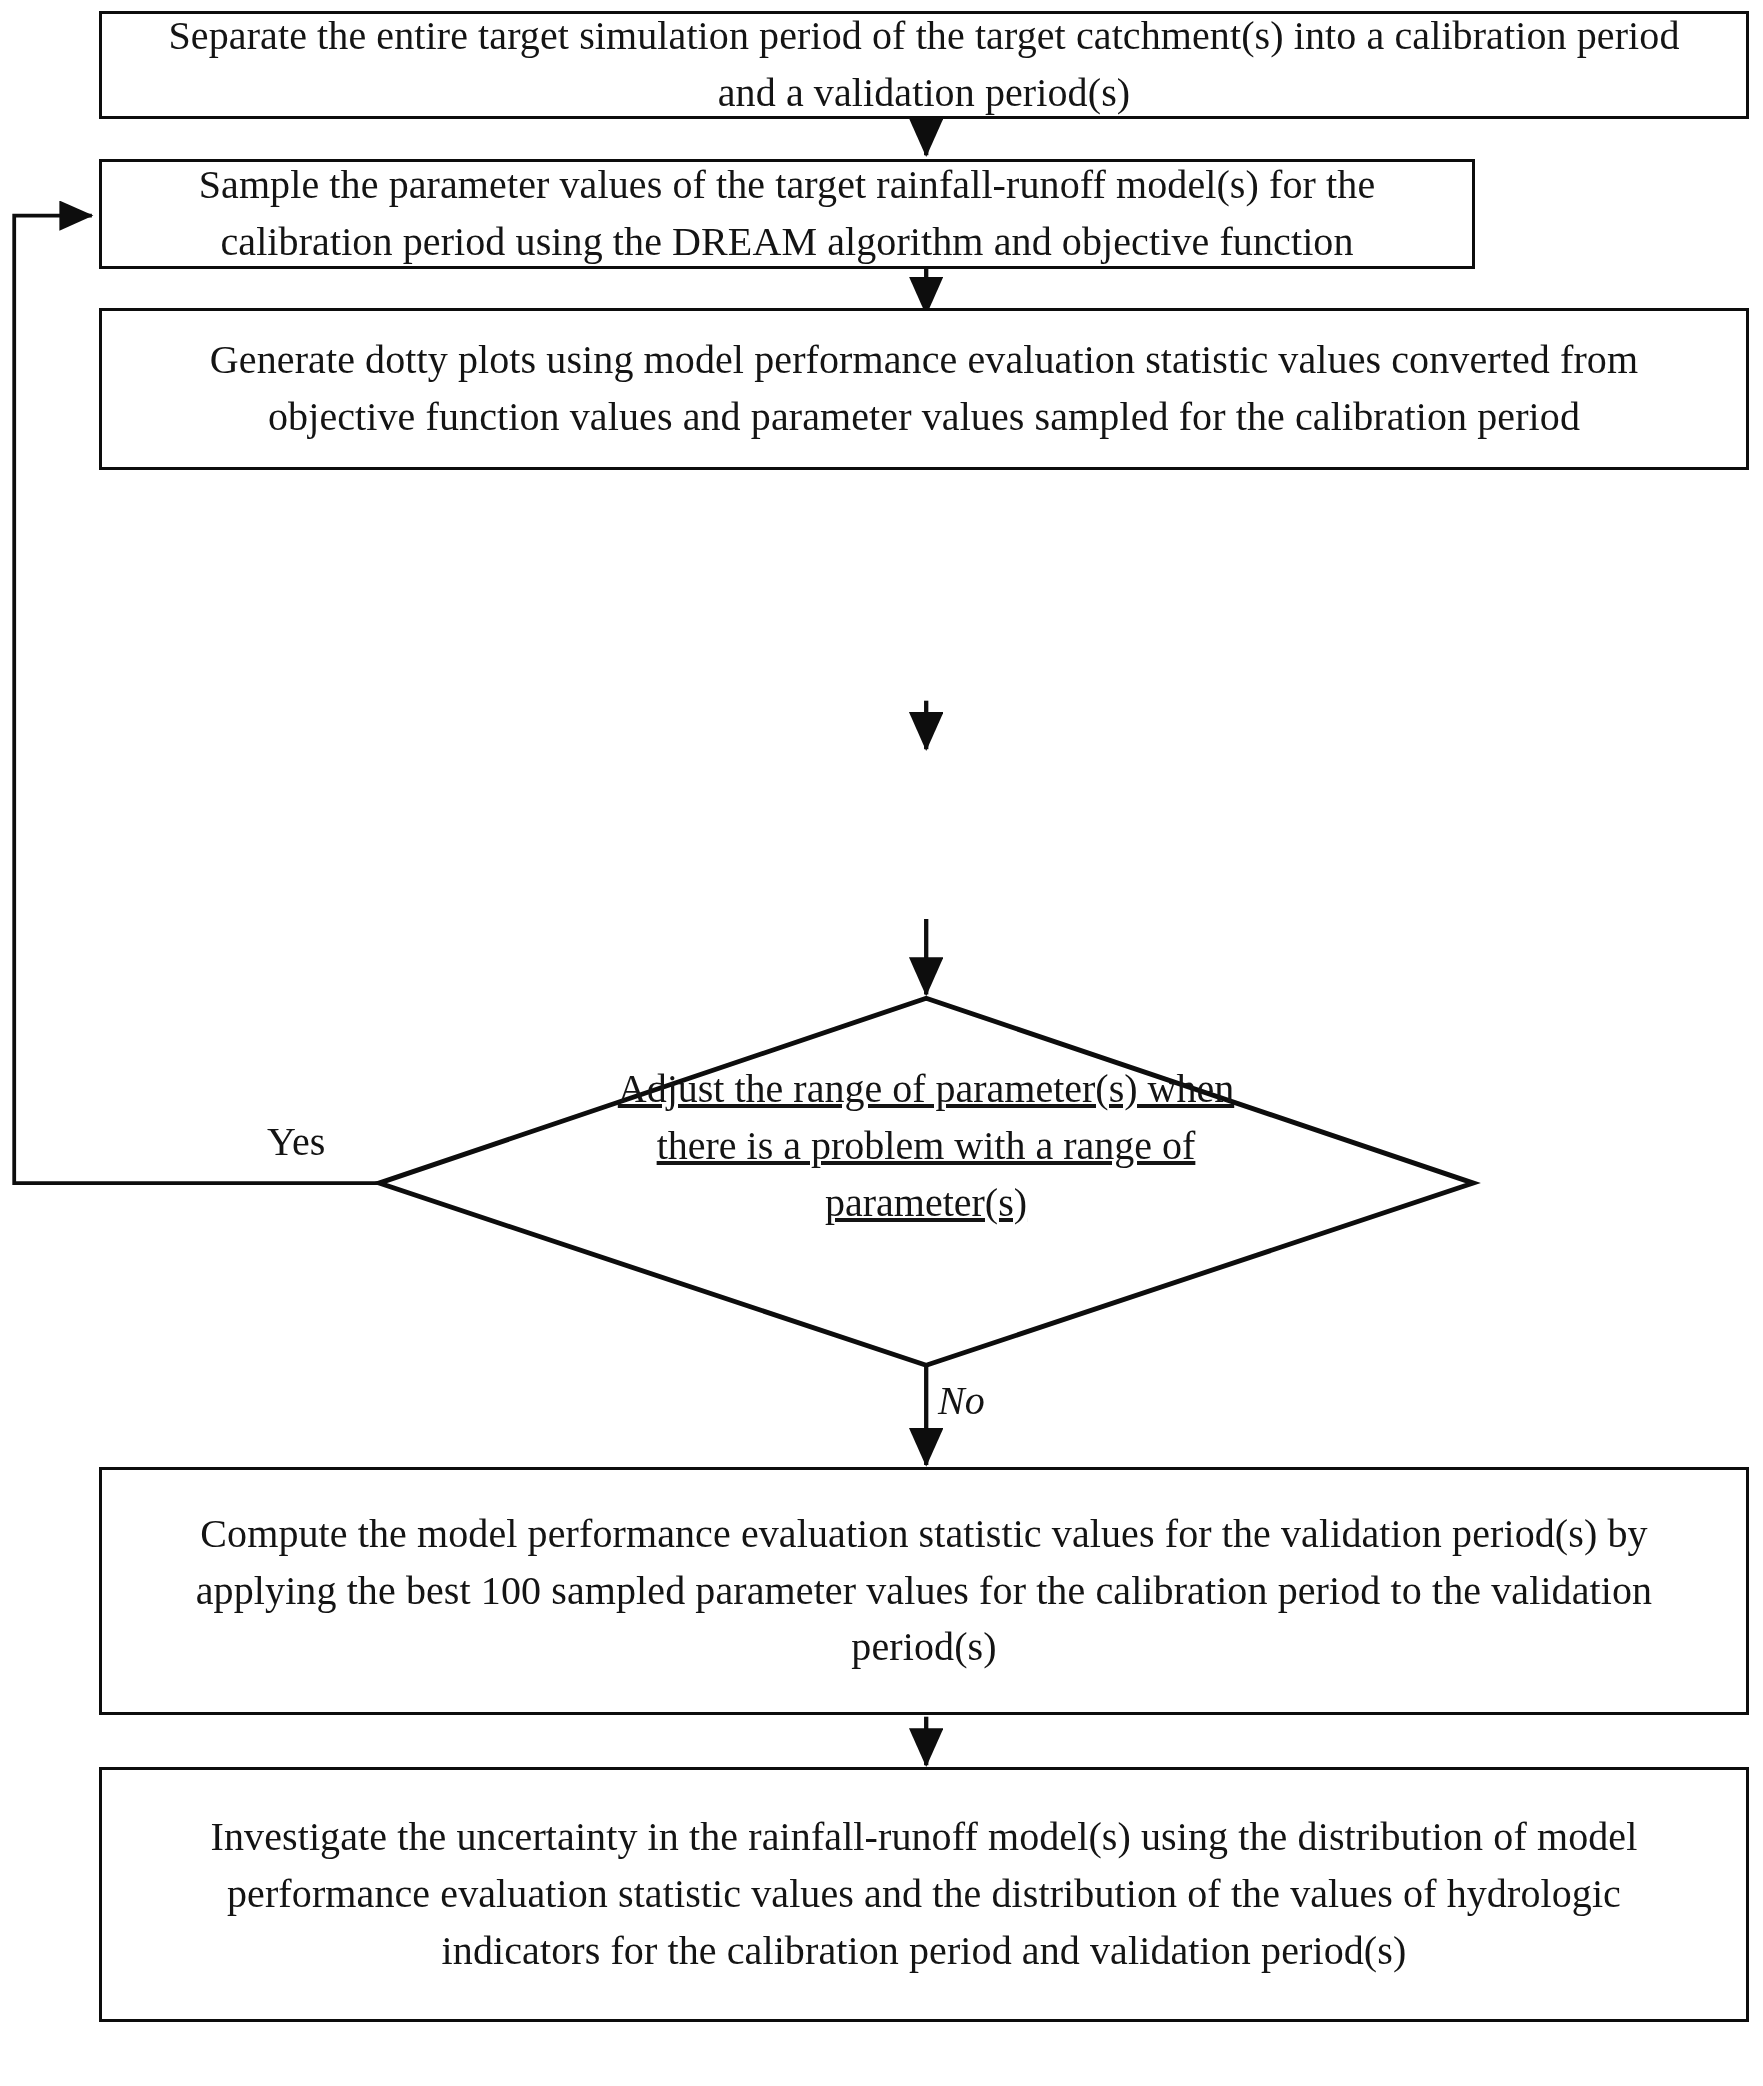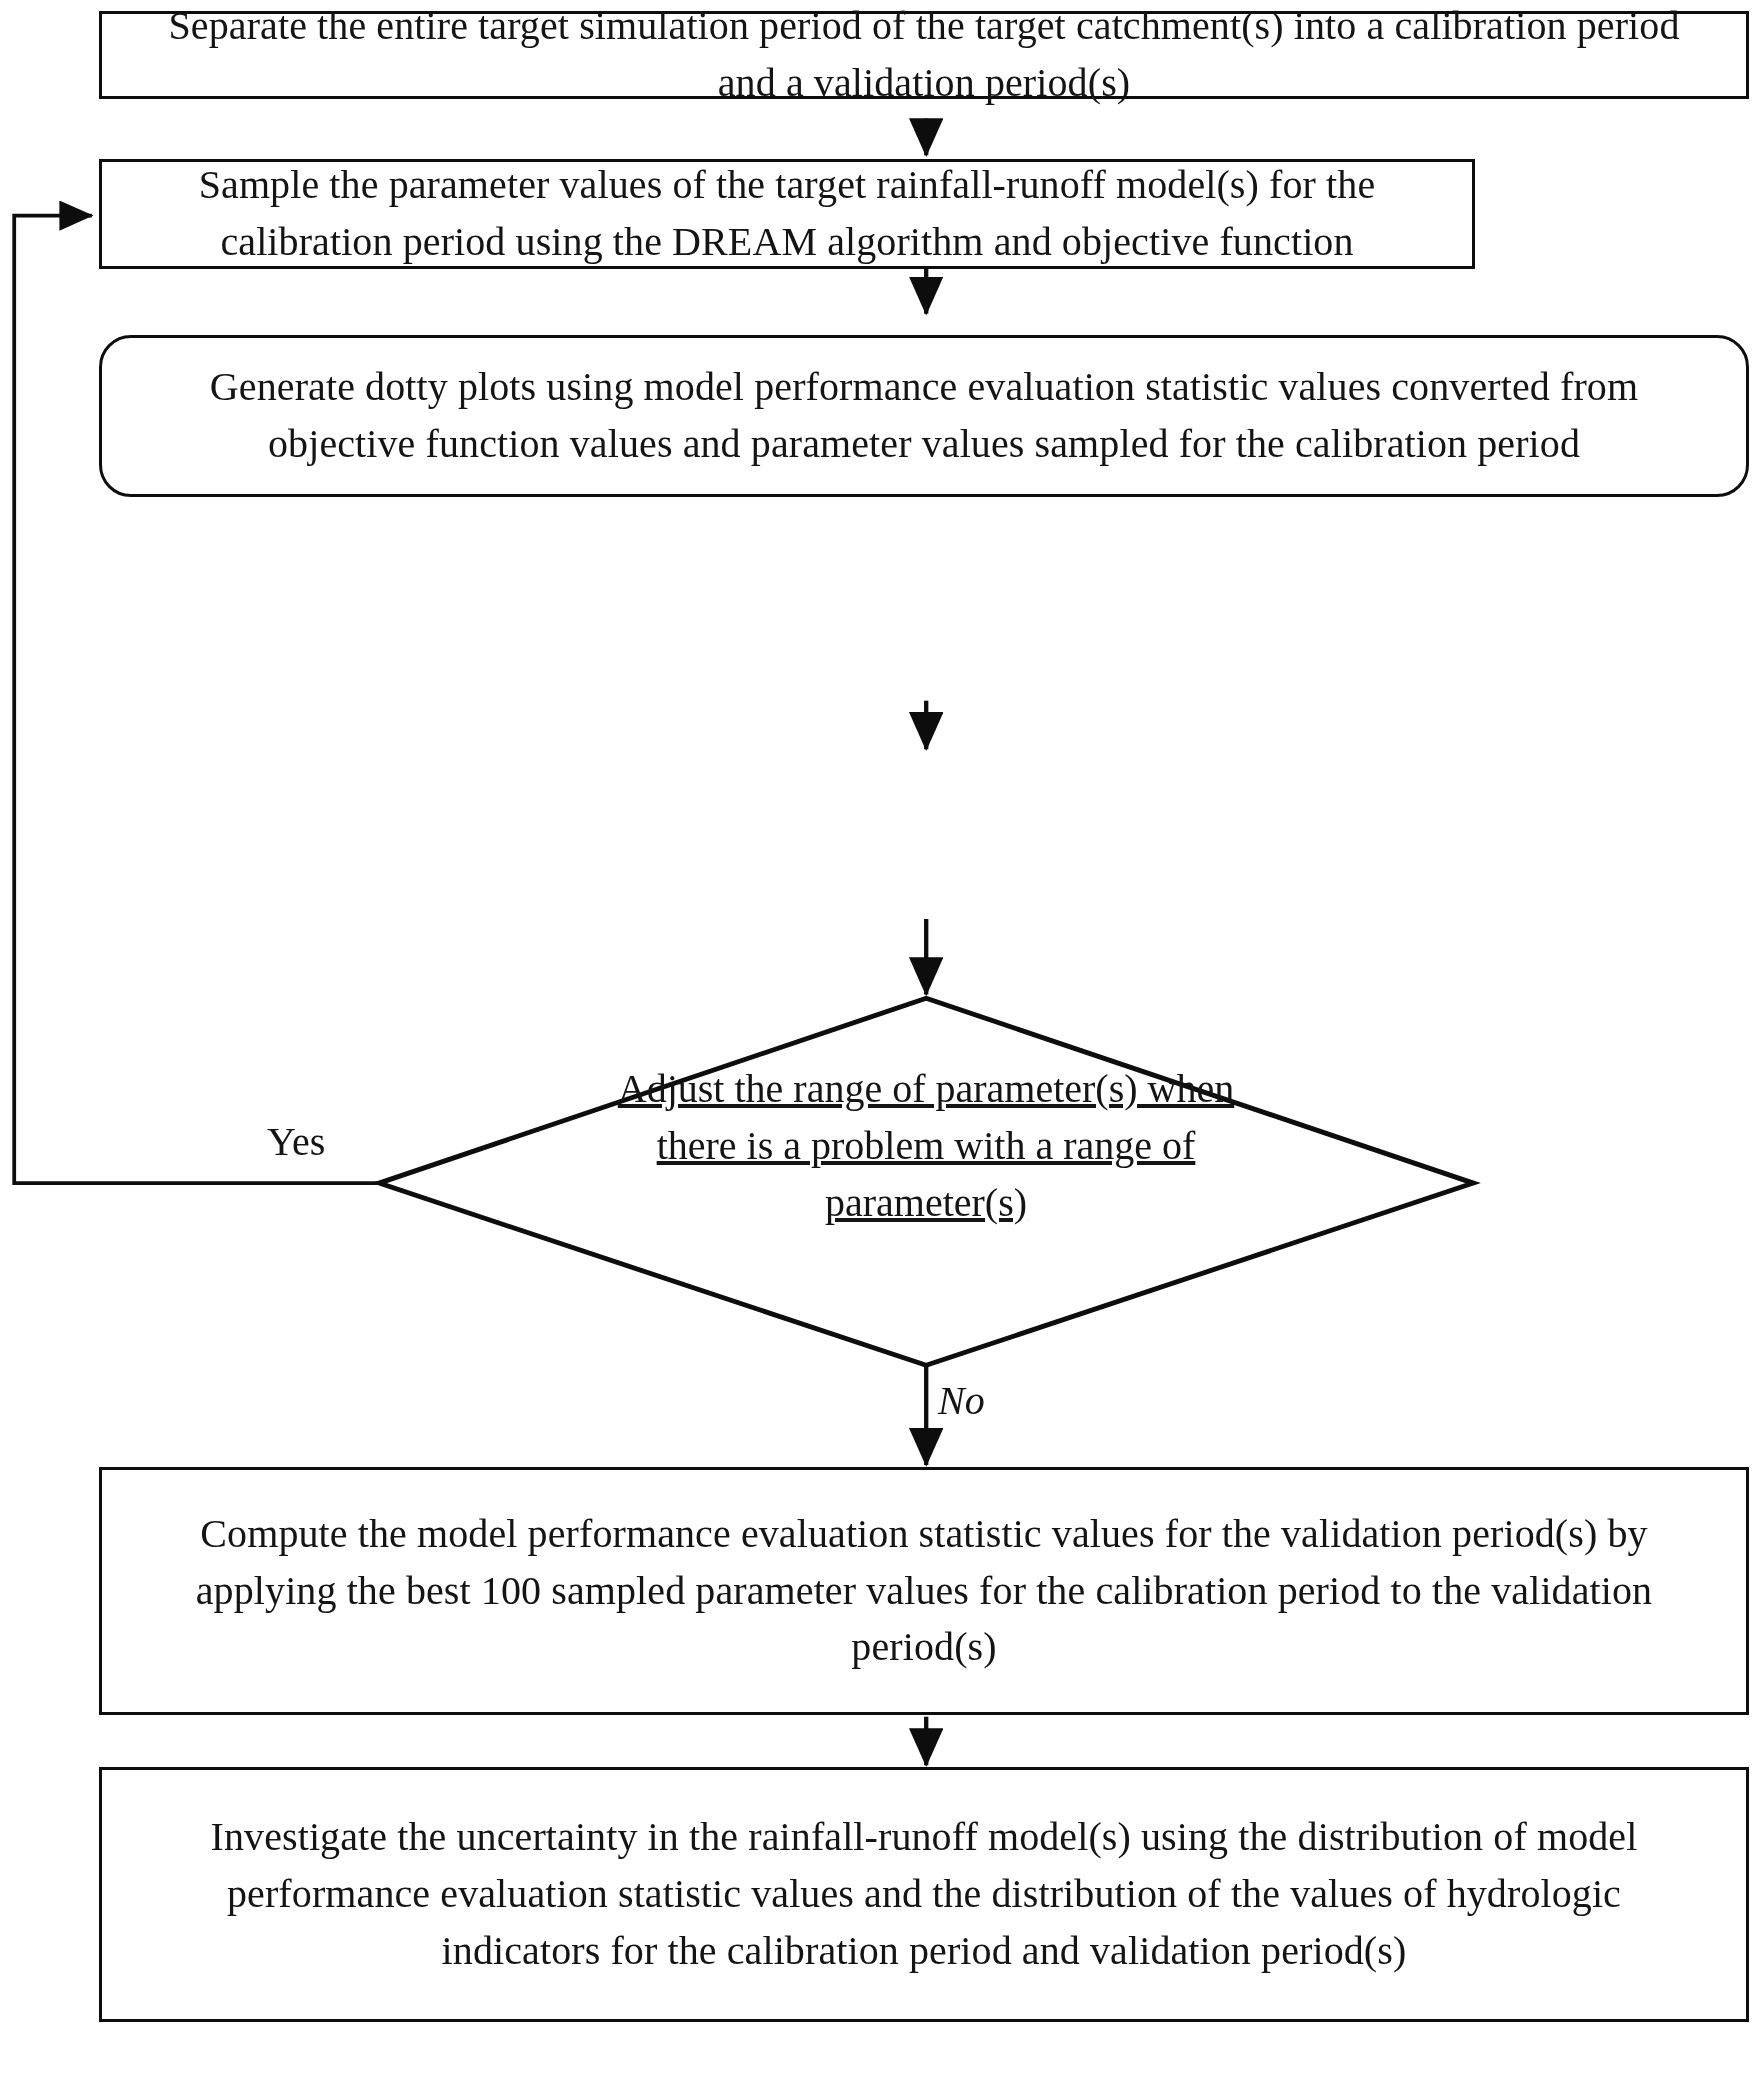--- a/index.html
+++ b/index.html
@@ -85,29 +85,29 @@
 
     <polygon points="1718,1852 2733,2195 1718,2533 703,2195" fill="#ffffff" stroke="#0d0d0d" stroke-width="9"></polygon>
 
     <line x1="1718" y1="2533" x2="1718" y2="2718" stroke="#0d0d0d" stroke-width="8" marker-end="url(#arrowhead)"></line>
 
     <line x1="1718" y1="3185" x2="1718" y2="3275" stroke="#0d0d0d" stroke-width="8" marker-end="url(#arrowhead)"></line>
 
     <path d="M 703,2195 L 26,2195 L 26,400 L 170,400" fill="none" stroke="#0d0d0d" stroke-width="7" marker-end="url(#arrowheadR)"></path>
   </svg>
 
-  <div class="node" style="left:99px; top:10.8px; width:1650px; height:88px;">
+  <div class="node" style="left:99px; top:10.8px; width:1650px; height:108px;">
     <span class="txt">Separate the entire target simulation period of the target catchment(s) into a calibration period and a validation period(s)</span>
   </div>
 
   <div class="node" style="left:99px; top:159px; width:1376px; height:110px;justify-content:center;">
     <span class="txt">Sample the parameter values of the target rainfall-runoff model(s) for the calibration period using the DREAM algorithm and objective function</span>
   </div>
 
-  <div class="node" style="left:99px; top:335px; width:1650px; height:162px;border-radius:32px;">
+  <div class="node" style="left:99px; top:308px; width:1650px; height:162px;">
     <span class="txt">Generate dotty plots using model performance evaluation statistic values converted from objective function values and parameter values sampled for the calibration period</span>
   </div>
 
   <div class="node" style="left:99px; top:1467px; width:1650px; height:248px;">
     <span class="txt">Compute the model performance evaluation statistic values for the validation period(s) by applying the best 100 sampled parameter values for the calibration period to the validation period(s)</span>
   </div>
 
   <div class="node" style="left:99px; top:1767px; width:1650px; height:255px;">
     <span class="txt">Investigate the uncertainty in the rainfall-runoff model(s) using the distribution of model performance evaluation statistic values and the distribution of the values of hydrologic indicators for the calibration period and validation period(s)</span>
   </div>

